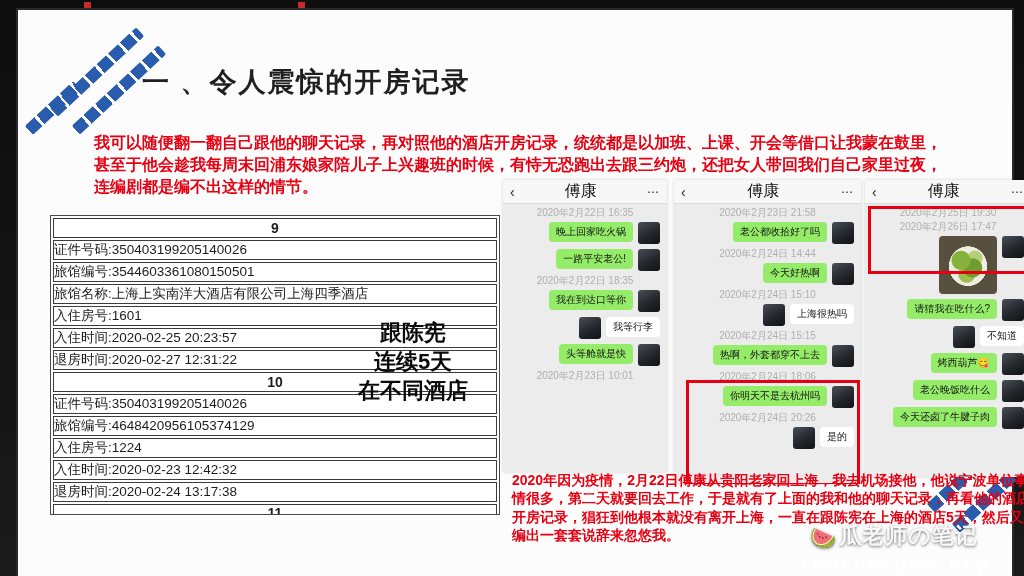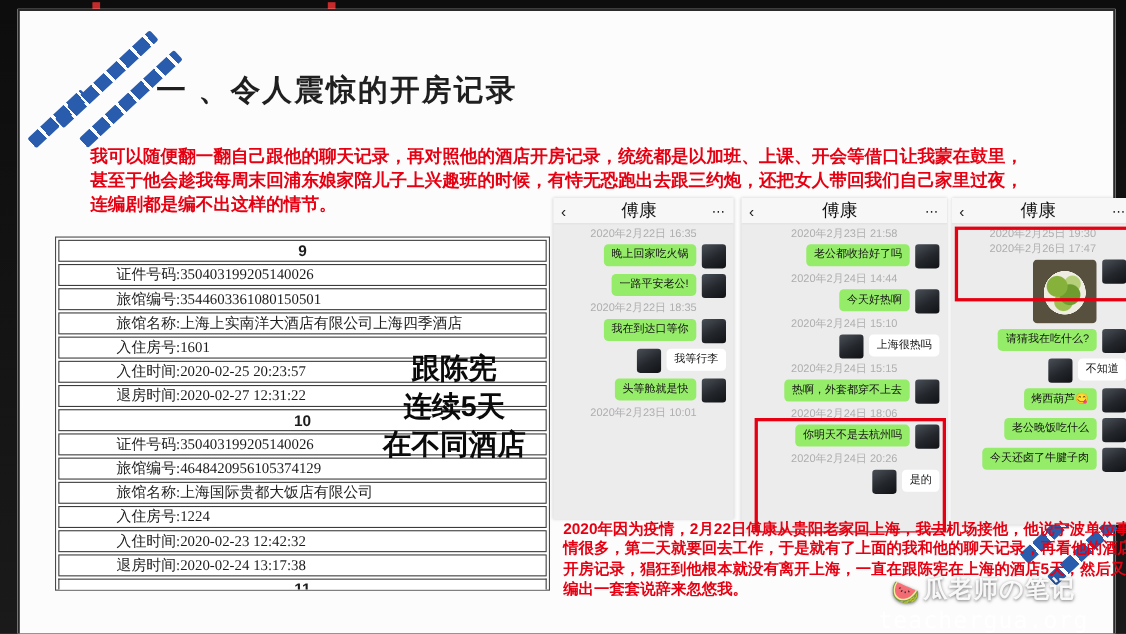--- a/index.html
+++ b/index.html
@@ -10,33 +10,33 @@
     background:#fcfcfc;box-shadow:0 0 0 2px #2a2a2a inset;}
   .frame-mark{position:absolute;width:7px;height:10px;background:#c62a2a;top:2px;}
 
   
   .stripe{position:absolute;height:12px;border-radius:2px;
     background:repeating-linear-gradient(90deg,#2a5cae 0 13px,rgba(255,255,255,0) 13px 16px);
     transform:rotate(-43deg);}
   
   #title{position:absolute;left:126px;top:56px;font-size:27px;font-weight:900;
     color:#1f1f1f;letter-spacing:2px;white-space:nowrap;}
-  #intro{position:absolute;left:66px;top:124px;width:858px;font-size:16px;
+  #intro{position:absolute;left:78px;top:124px;width:858px;font-size:16px;
     font-weight:bold;color:#e60012;line-height:1.38;}
   #note{position:absolute;left:298px;top:310px;width:198px;text-align:center;
-    font-size:26px;font-weight:900;color:#0a0a0a;line-height:1.32;z-index:3;}
+    font-size:22px;font-weight:900;color:#0a0a0a;line-height:1.32;z-index:3;}
   #conclusion{position:absolute;left:496px;top:463px;width:518px;font-size:14px;
     font-weight:bold;color:#e60012;line-height:1.32;z-index:6;}
 
   
   #hotel-table{position:absolute;left:34px;top:207px;width:444px;border:1px solid #4a4a4a;
     padding:2px 2px 0 2px;background:#fff;z-index:2;}
   .t-row{border:1px solid #3c3c3c;margin-bottom:2px;height:18px;line-height:18px;
-    font-size:13.5px;color:#1c1c1c;background:#fff;padding-left:52px;
-    font-family:Liberation Serif, serif;white-space:nowrap;overflow:hidden;}
+    font-size:13.5px;color:#1c1c1c;background:#fff;
+    font-family:Liberation Sans, sans-serif;white-space:nowrap;overflow:hidden;}
   .t-index{padding-left:0;text-align:center;font-weight:bold;
     font-family:"Liberation Sans",sans-serif;font-size:14px;}
   .t-cut{height:9px;line-height:16px;margin-bottom:0;border-bottom:none;}
 
   
   .chat{position:absolute;top:172px;background:#ececec;overflow:hidden;z-index:1;
     box-shadow:0 0 3px rgba(0,0,0,.18);}
   #chat-0{left:487px;width:164px;height:292px;}
   #chat-1{left:658px;width:187px;height:304px;}
   #chat-2{left:849px;width:166px;height:297px;}
@@ -98,21 +98,20 @@
         <div class="t-row t-index">9</div>
         <div class="t-row t-field">证件号码:350403199205140026</div>
         <div class="t-row t-field">旅馆编号:3544603361080150501</div>
         <div class="t-row t-field">旅馆名称:上海上实南洋大酒店有限公司上海四季酒店</div>
         <div class="t-row t-field">入住房号:1601</div>
         <div class="t-row t-field">入住时间:2020-02-25 20:23:57</div>
         <div class="t-row t-field">退房时间:2020-02-27 12:31:22</div>
         <div class="t-row t-index">10</div>
         <div class="t-row t-field">证件号码:350403199205140026</div>
         <div class="t-row t-field">旅馆编号:4648420956105374129</div>
-        <div class="t-row t-field">旅馆名称:上海国际贵都大饭店有限公司</div>
         <div class="t-row t-field">入住房号:1224</div>
         <div class="t-row t-field">入住时间:2020-02-23 12:42:32</div>
         <div class="t-row t-field">退房时间:2020-02-24 13:17:38</div>
         <div class="t-row t-index t-cut">11</div>
       </div>
 
     <div id="note">
       <div>跟陈宪</div>
       <div>连续5天</div>
       <div>在不同酒店</div>

